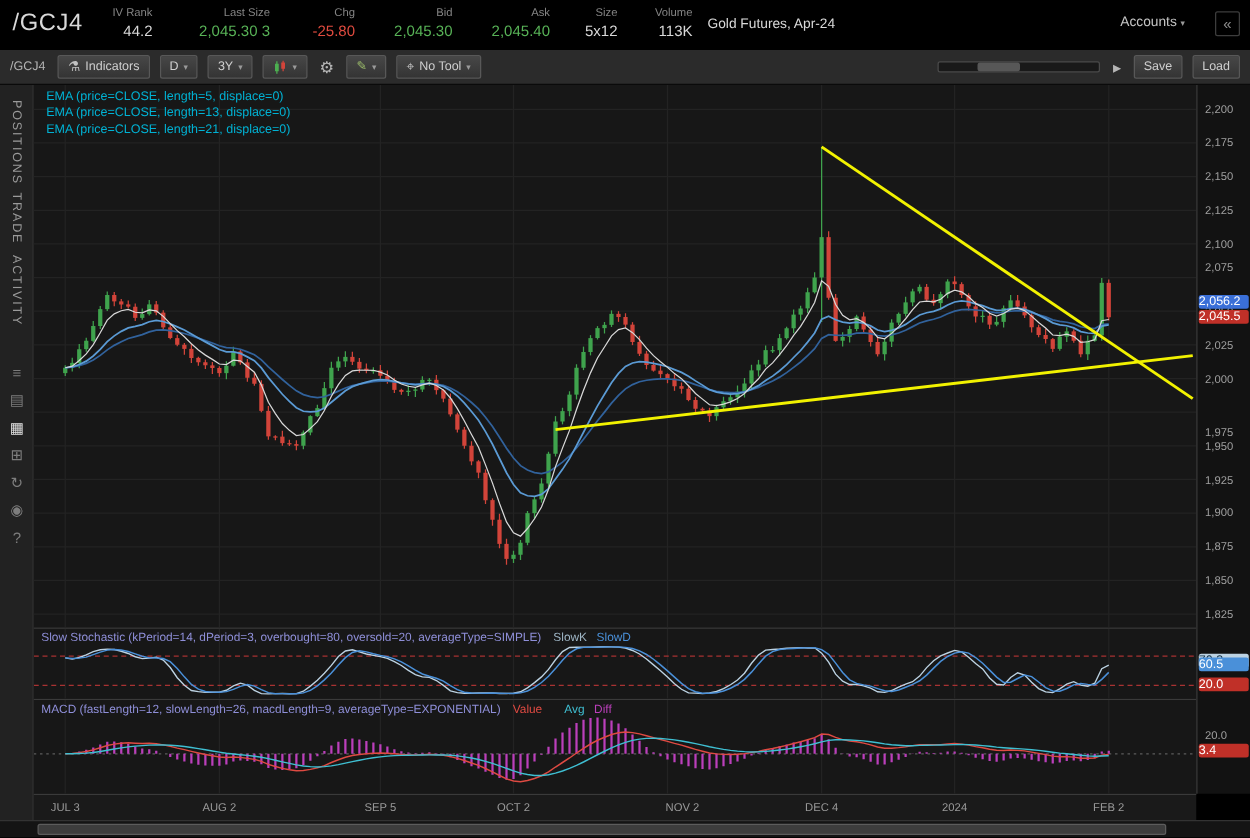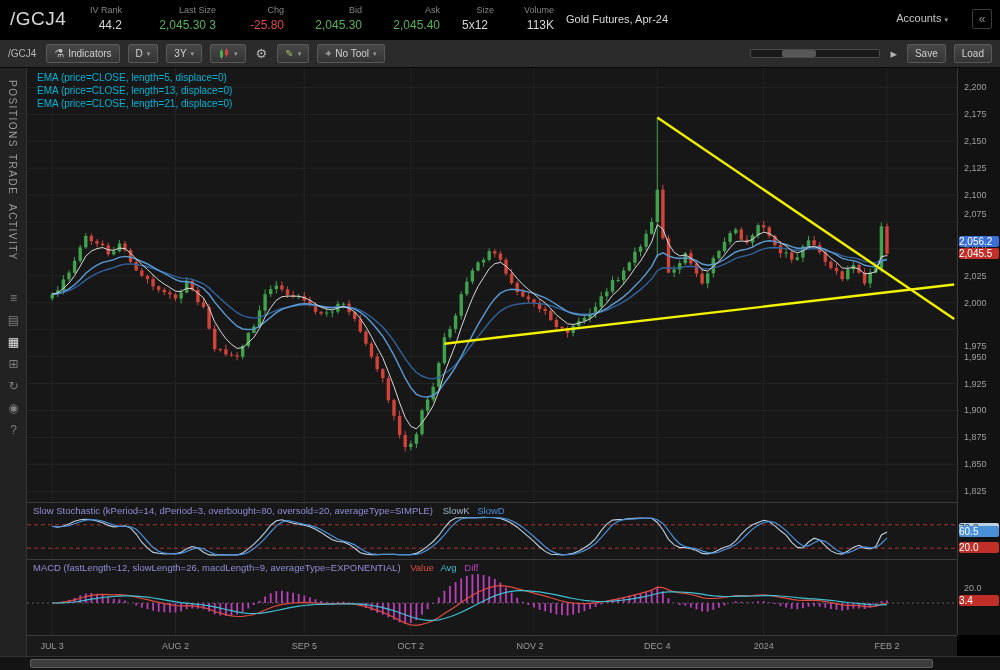--- a/index.html
+++ b/index.html
@@ -50,21 +50,21 @@
   .stoch-panel{ top:502px; height:57px; border-top:1px solid #3a3a3a; }
   .macd-panel{ top:559px; height:76px; border-top:1px solid #3a3a3a; }
   svg{ display:block; }
   .grid{ stroke:#232323; stroke-width:1; }
   .ema-label{ position:absolute; left:10px; font-size:10px; color:#00b2d4; z-index:2; }
   .study-label{ position:absolute; top:2px; left:6px; font-size:9.5px; z-index:2; white-space:nowrap; }
   .lbl-main{ color:#8f8fd9; }
   .lbl-k{ color:#9fb6c6; margin-left:7px; }
   .lbl-d{ color:#4a90d9; margin-left:5px; }
   .lbl-value{ color:#de4a42; margin-left:7px; }
-  .lbl-avg{ color:#3fbfd2; margin-left:4px; }
+  .lbl-avg{ color:#3fbfd2; margin-left:15px; }
   .lbl-diff{ color:#bb3fbb; margin-left:5px; }
 
   
   .right-axis{ position:absolute; left:957px; top:68px; width:43px; height:567px; background:#121212; border-left:1px solid #3a3a3a; }
   .axis-tick{ position:absolute; left:6px; font-size:9px; color:#9f9f9f; }
   .tag{ position:absolute; left:1px; width:40px; font-size:10px; line-height:11px; text-align:left;
         color:#fff; border-radius:2px; z-index:3; }
   .tag-red{ background:#c03028; }
   .tag-blue{ background:#3a6fd8; }
   .tag-light{ background:#bcd2e2; color:#0a2a40; }
@@ -99,21 +99,21 @@
       <div class="field f-bid">
         <div class="flabel">Bid</div>
         <div class="fvalue" style="color: rgb(88, 179, 87);">2,045.30</div>
       </div>
       <div class="field f-ask">
         <div class="flabel">Ask</div>
         <div class="fvalue" style="color: rgb(88, 179, 87);">2,045.40</div>
       </div>
       <div class="field f-size">
         <div class="flabel">Size</div>
-        <div class="fvalue" style="color: rgb(216, 216, 216); text-align: center;">5x12</div>
+        <div class="fvalue" style="color: rgb(216, 216, 216);">5x12</div>
       </div>
       <div class="field f-vol">
         <div class="flabel">Volume</div>
         <div class="fvalue" style="color: rgb(216, 216, 216);">113K</div>
       </div>
     </div>
     <div class="desc">Gold Futures, Apr-24</div>
     <div class="accounts">
       <span>Accounts</span>
       <span class="caret">▾</span>
@@ -715,21 +715,21 @@
       <span class="lbl-avg">Avg</span>
       <span class="lbl-diff">Diff</span>
     </div>
   </div>
 
   <div class="time-axis" id="timeAxis">
       <div class="time-label" style="left: 25.2108px;">JUL 3</div>
       <div class="time-label" style="left: 148.464px;">AUG 2</div>
       <div class="time-label" style="left: 277.319px;">SEP 5</div>
       <div class="time-label" style="left: 383.765px;">OCT 2</div>
-      <div class="time-label" style="left: 503px;">NOV 2</div>
+      <div class="time-label" style="left: 519px;">NOV 2</div>
       <div class="time-label" style="left: 630.271px;">DEC 4</div>
       <div class="time-label" style="left: 736.717px;">2024</div>
       <div class="time-label" style="left: 859.97px;">FEB 2</div>
     </div>
 
   <div class="right-axis" id="rightAxis">
     <div class="tag tag-blue" id="blueTag" style="top: 168.246px;">2,056.2</div>
     <div class="tag tag-red" id="lastTag" style="top: 179.769px;">2,045.5</div>
     <div class="tag tag-light" id="kTag" style="top: 454.583px;">70.3</div>
     <div class="tag tag-bluefill" id="dTag" style="top: 458.405px;">60.5</div>

